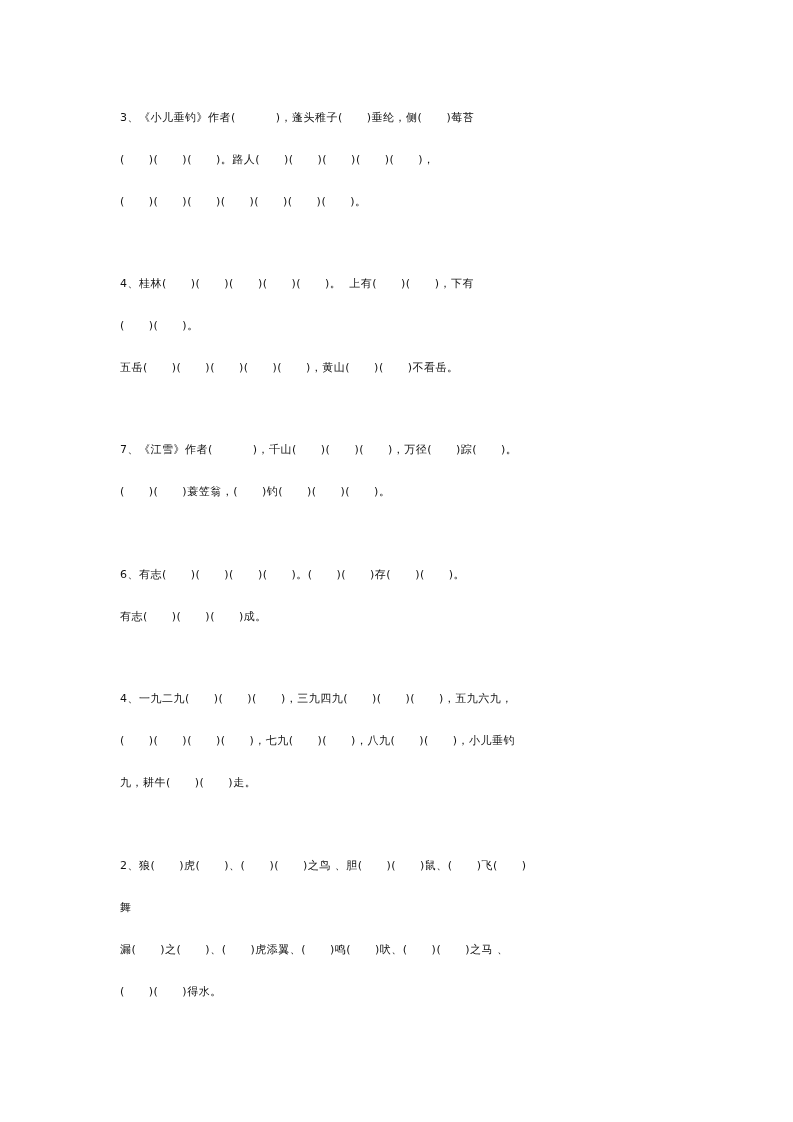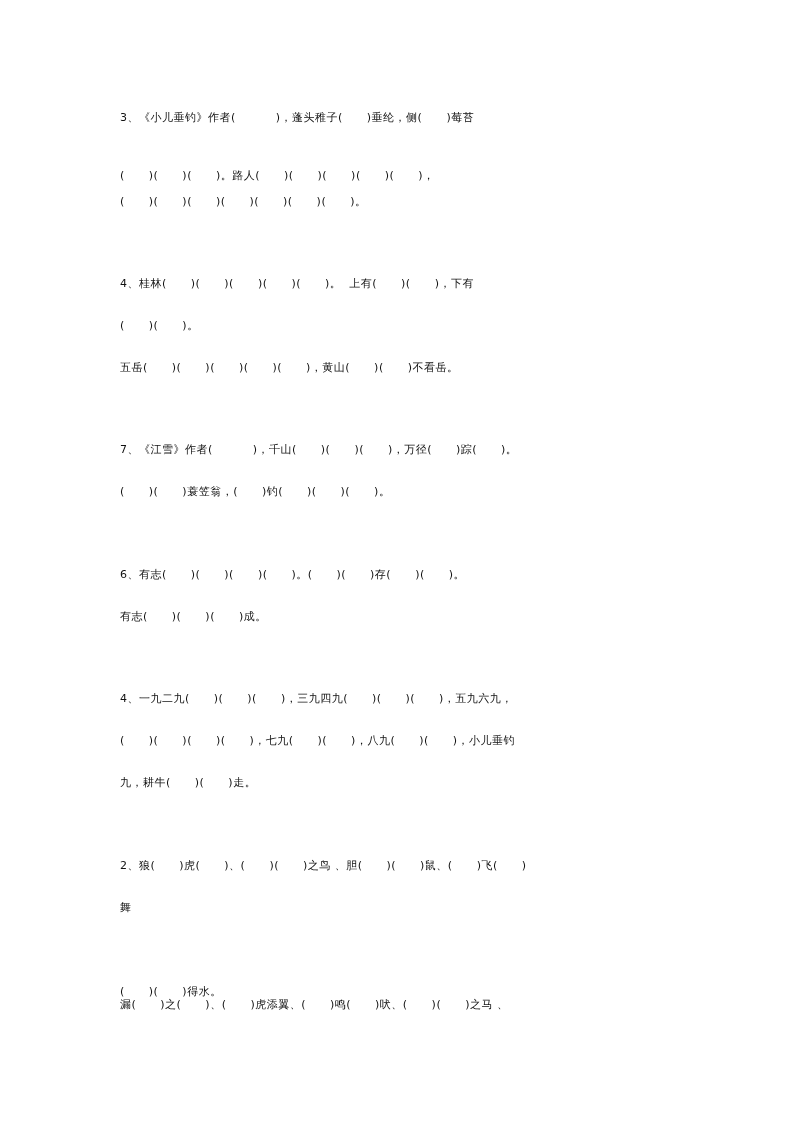--- a/index.html
+++ b/index.html
@@ -6,33 +6,33 @@
   body { width: 793px; height: 1122px; position: relative; overflow: hidden;
          font-family: "DejaVu Sans", "Liberation Sans", sans-serif; color: #111; }
   .line { position: absolute; left: 120px; font-size: 11px; line-height: 24px; white-space: pre; letter-spacing: 0.5px; }
 </style>
 </head>
 <body>
 
 <div id="page"></div>
 
 <div class="line" style="top:106px">3、《小儿垂钓》作者(          )，蓬头稚子(      )垂纶，侧(      )莓苔</div>
-<div class="line" style="top:164px">(      )(      )(      )。路人(      )(      )(      )(      )(      )，</div>
+<div class="line" style="top:148px">(      )(      )(      )。路人(      )(      )(      )(      )(      )，</div>
 <div class="line" style="top:190px">(      )(      )(      )(      )(      )(      )(      )。</div>
 
 <div class="line" style="top:272px">4、桂林(      )(      )(      )(      )(      )。  上有(      )(      )，下有</div>
 <div class="line" style="top:314px">(      )(      )。</div>
 <div class="line" style="top:356px">五岳(      )(      )(      )(      )(      )，黄山(      )(      )不看岳。</div>
 
 <div class="line" style="top:438px">7、《江雪》作者(          )，千山(      )(      )(      )，万径(      )踪(      )。</div>
 <div class="line" style="top:480px">(      )(      )蓑笠翁，(      )钓(      )(      )(      )。</div>
 
 <div class="line" style="top:563px">6、有志(      )(      )(      )(      )。(      )(      )存(      )(      )。</div>
 <div class="line" style="top:605px">有志(      )(      )(      )成。</div>
 
 <div class="line" style="top:687px">4、一九二九(      )(      )(      )，三九四九(      )(      )(      )，五九六九，</div>
 <div class="line" style="top:729px">(      )(      )(      )(      )，七九(      )(      )，八九(      )(      )，小儿垂钓</div>
 <div class="line" style="top:771px">九，耕牛(      )(      )走。</div>
 
 <div class="line" style="top:854px">2、狼(      )虎(      )、(      )(      )之鸟 、胆(      )(      )鼠、(      )飞(      )</div>
 <div class="line" style="top:896px">舞</div>
-<div class="line" style="top:993px">漏(      )之(      )、(      )虎添翼、(      )鸣(      )吠、(      )(      )之马 、</div>
+<div class="line" style="top:938px">漏(      )之(      )、(      )虎添翼、(      )鸣(      )吠、(      )(      )之马 、</div>
 <div class="line" style="top:980px">(      )(      )得水。</div>
 
 </body></html>

